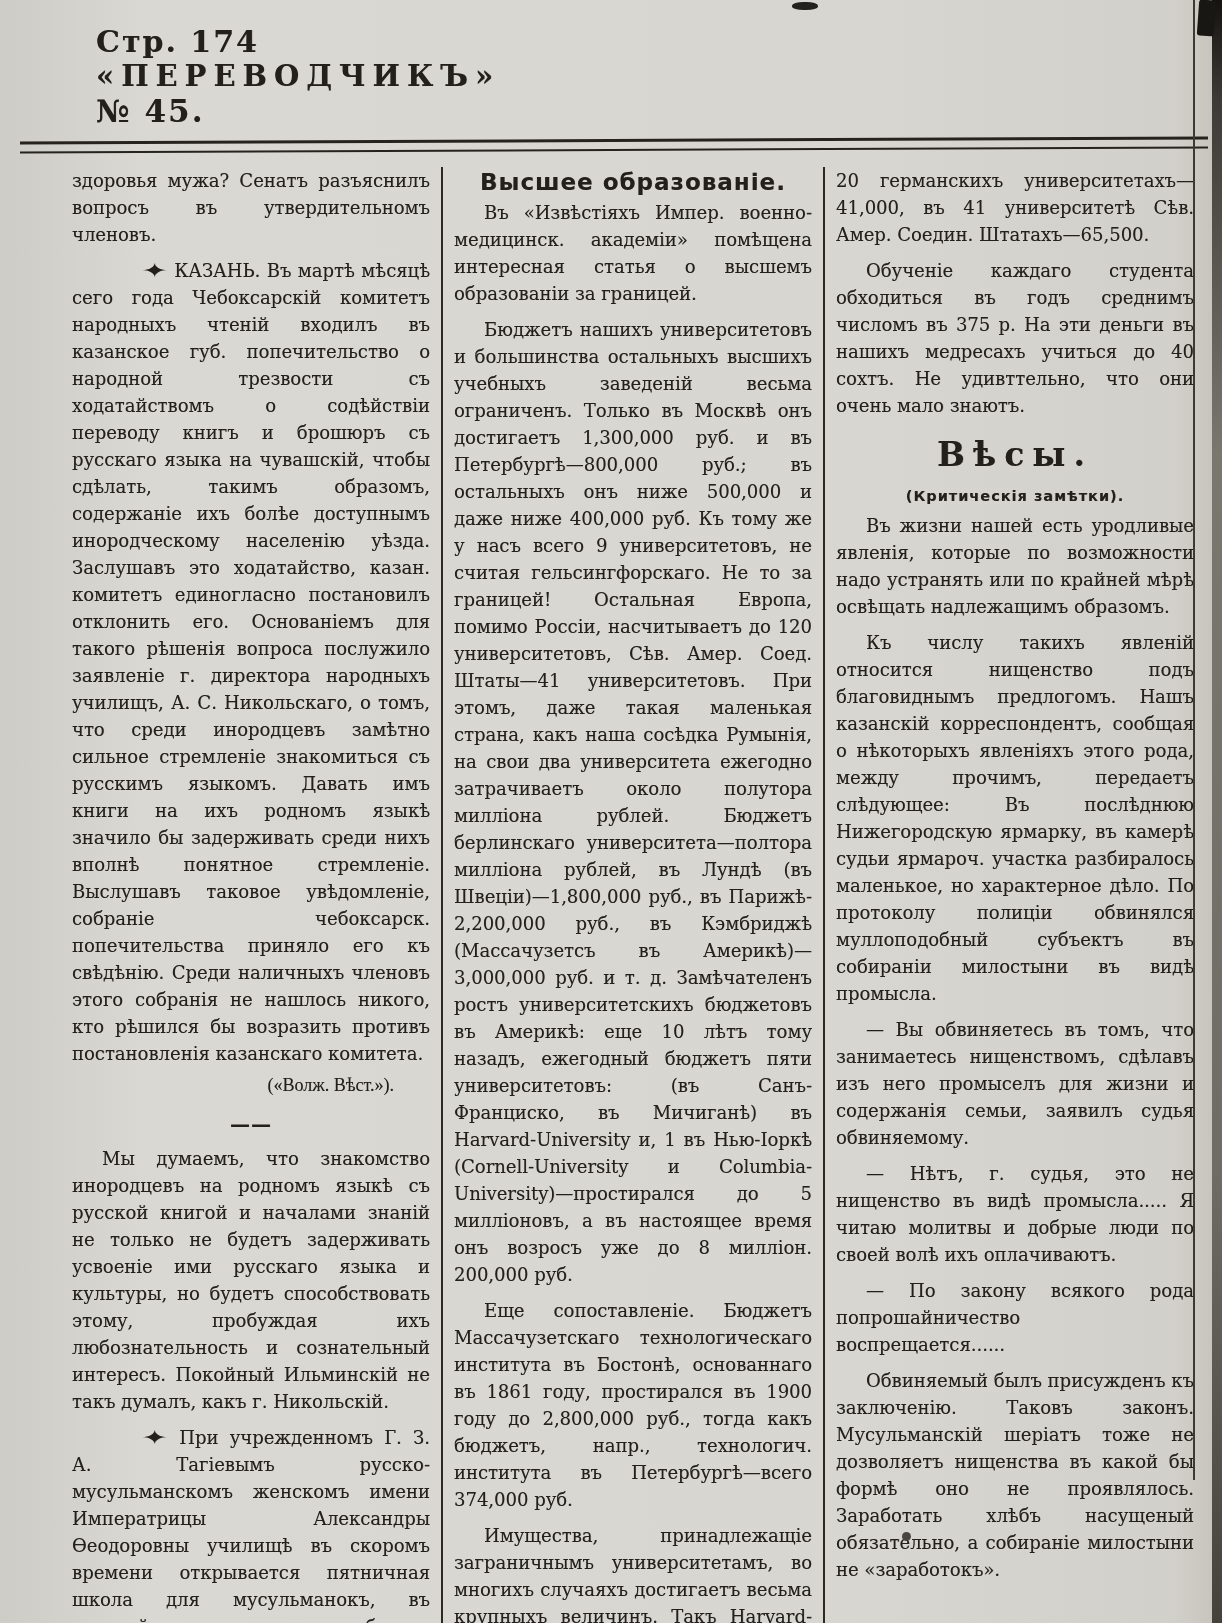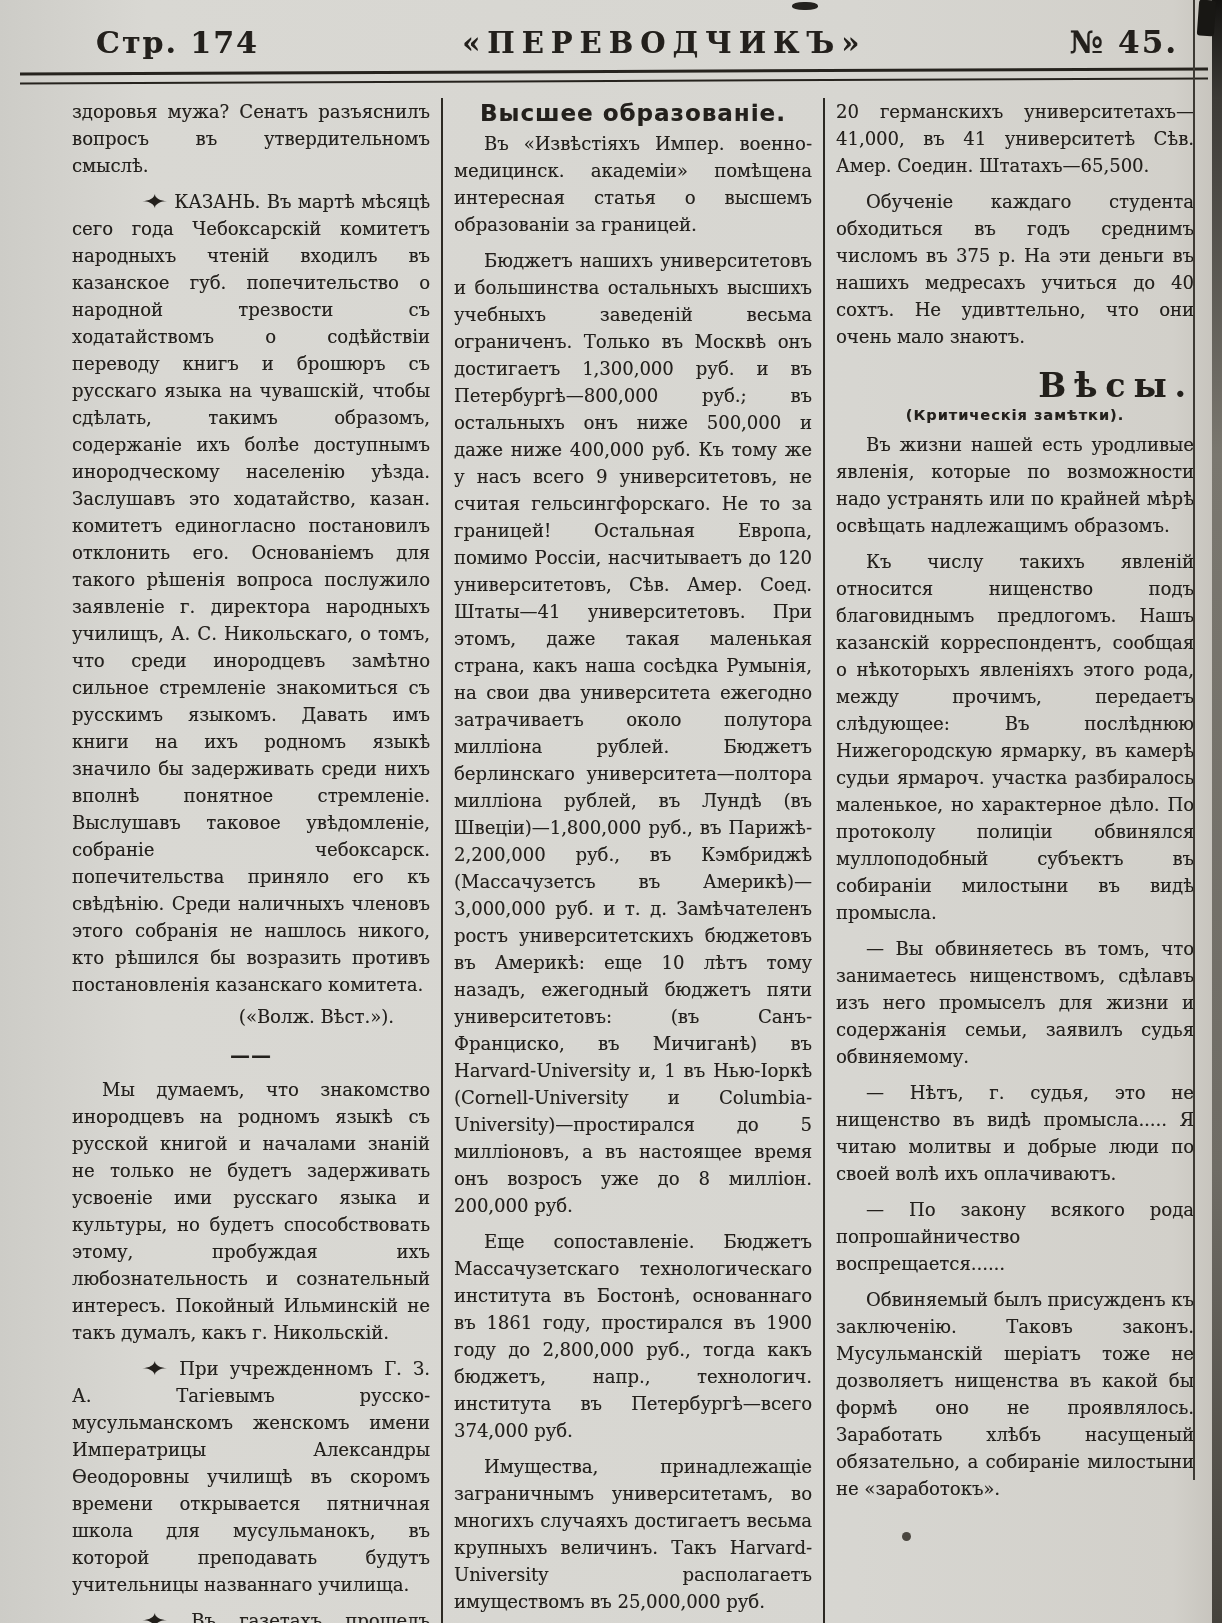--- a/index.html
+++ b/index.html
@@ -9,20 +9,21 @@
     background:linear-gradient(90deg,#cdccc7 0%,#d9d8d3 12%,#d7d6d1 70%,#d2d0ca 96%,#c5c2bb 100%);
     font-family:"DejaVu Serif", serif;
     color:#23201c;
   }
   .ink { text-shadow:0.3px 0.3px 0 rgba(35,32,28,0.35); }
 
   
   .header {
     display:flex; align-items:baseline;
     padding:24px 44px 0 96px;
+    flex-direction:column;
   }
   .page-label { font-size:30px; font-weight:bold; letter-spacing:2px; }
   .masthead   { flex:1; text-align:center; font-size:29px; font-weight:bold; letter-spacing:7px; }
   .issue-label{ font-size:31px; font-weight:bold; letter-spacing:2px; }
   .rules { margin:10px 14px 0 20px; transform:rotate(-0.25deg); }
   .rule-top    { height:3px; background:#26231e; }
   .rule-bottom { height:2px; background:#26231e; margin-top:7px; }
 
   
   .columns { display:flex; align-items:stretch; padding:16px 10px 0 72px; }
@@ -36,30 +37,30 @@
   }
   p.para.indent { text-indent:30px; }
   p.para.first  { margin-top:0; }
 
   .diamond {
     display:inline-block;
     transform:scaleX(1.7);
     margin:0 16px 0 4px;
     font-size:19px;
   }
-  .attribution { margin:8px 36px 0 0; font-size:18px; text-align:right; }
+  .attribution { margin:8px 36px 0 0; font-size:18px; text-align:right;font-family:Liberation Serif, serif; }
   .divider { text-align:center; margin:16px 0 6px; font-weight:bold; font-size:20px; letter-spacing:1px; }
 
   .col-heading {
     margin:2px 0 4px; text-align:center;
     font-family:"DejaVu Sans", sans-serif;
     font-weight:bold; font-size:23px; letter-spacing:1px;
   }
   .scales-heading {
-    margin:16px 0 2px; text-align:right;
+    margin:16px 0 14px; text-align:center;
     font-size:33px; font-weight:bold; letter-spacing:8px;
   }
   .scales-subtitle {
     margin:0 0 8px; text-align:center;
     font-family:"DejaVu Sans", sans-serif;
     font-weight:bold; font-size:14.5px; letter-spacing:1px;
   }
 
   
   .right-edge-strip {
@@ -86,21 +87,21 @@
   <span class="issue-label">№ 45.</span>
 </div>
 <div class="rules">
   <div class="rule-top"></div>
   <div class="rule-bottom"></div>
 </div>
 
 <div class="columns ink">
 
   <div class="col">
-    <p class="para first">здоровья мужа? Сенатъ разъяснилъ вопросъ въ утвердительномъ смыслѣ.</p>
+    <p class="para first">здоровья мужа? Сенатъ разъяснилъ вопросъ въ утвердительномъ членовъ.</p>
     <p class="para indent">
       <span class="diamond">✦</span>
       <span>КАЗАНЬ. Въ мартѣ мѣсяцѣ сего года Чебоксарскій комитетъ народныхъ чтеній входилъ въ казанское губ. попечительство о народной трезвости съ ходатайствомъ о содѣйствіи переводу книгъ и брошюръ съ русскаго языка на чувашскій, чтобы сдѣлать, такимъ образомъ, содержаніе ихъ болѣе доступнымъ инородческому населенію уѣзда. Заслушавъ это ходатайство, казан. комитетъ единогласно постановилъ отклонить его. Основаніемъ для такого рѣшенія вопроса послужило заявленіе г. директора народныхъ училищъ, А. С. Никольскаго, о томъ, что среди инородцевъ замѣтно сильное стремленіе знакомиться съ русскимъ языкомъ. Давать имъ книги на ихъ родномъ языкѣ значило бы задерживать среди нихъ вполнѣ понятное стремленіе. Выслушавъ таковое увѣдомленіе, собраніе чебоксарск. попечительства приняло его къ свѣдѣнію. Среди наличныхъ членовъ этого собранія не нашлось никого, кто рѣшился бы возразить противъ постановленія казанскаго комитета.</span>
     </p>
     <div class="attribution">(«Волж. Вѣст.»).</div>
     <div class="divider">——</div>
     <p class="para indent">Мы думаемъ, что знакомство инородцевъ на родномъ языкѣ съ русской книгой и началами знаній не только не будетъ задерживать усвоеніе ими русскаго языка и культуры, но будетъ способствовать этому, пробуждая ихъ любознательность и сознательный интересъ. Покойный Ильминскій не такъ думалъ, какъ г. Никольскій.</p>
     <p class="para indent">
       <span class="diamond">✦</span>
       <span>При учрежденномъ Г. З. А. Тагіевымъ русско-мусульманскомъ женскомъ имени Императрицы Александры Ѳеодоровны училищѣ въ скоромъ времени открывается пятничная школа для мусульманокъ, въ которой преподавать будутъ учительницы названнаго училища.</span>

